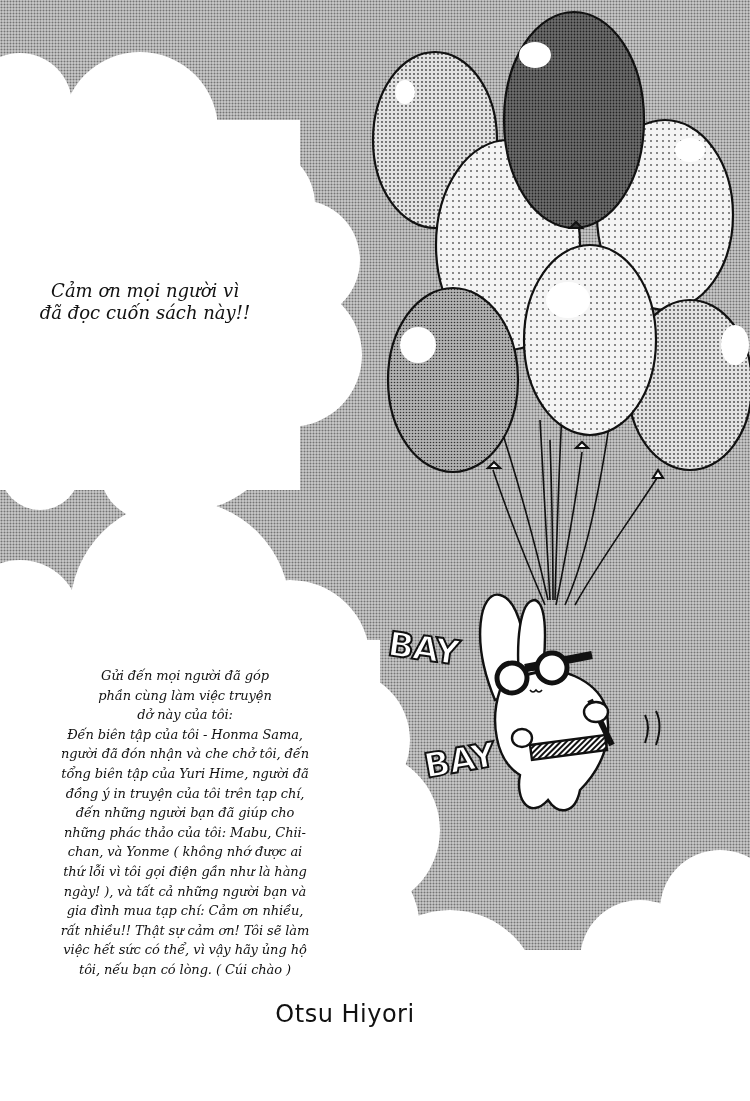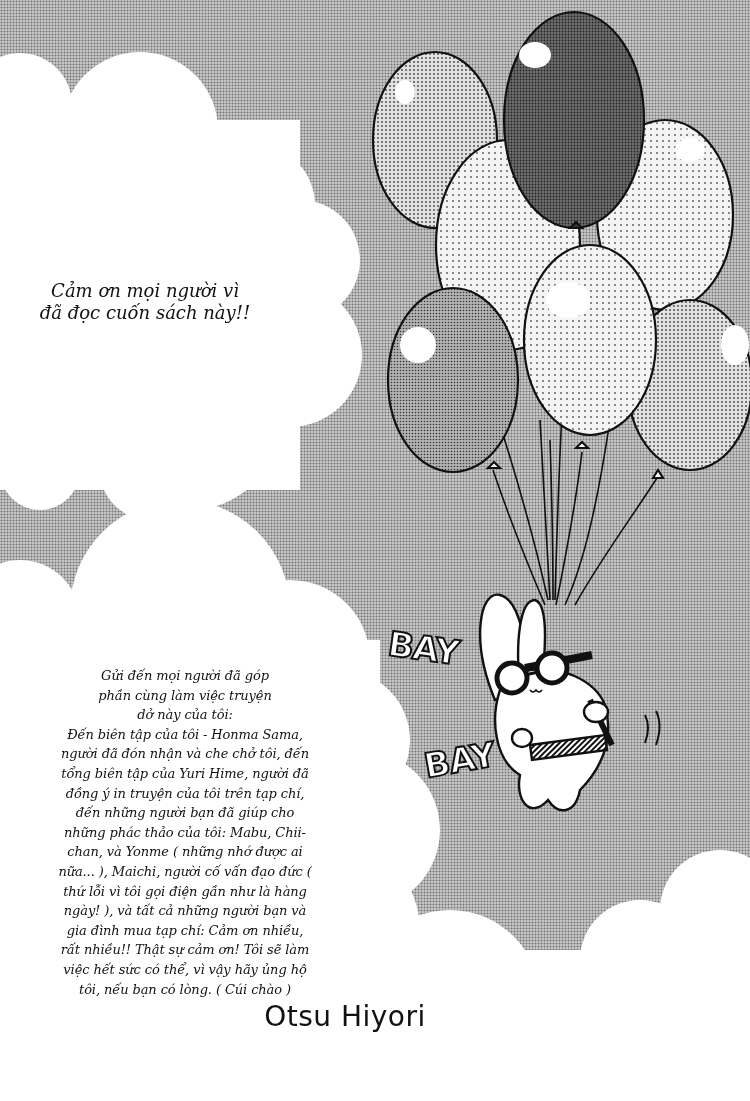--- a/index.html
+++ b/index.html
@@ -28,21 +28,21 @@
   .note {
     left:22px; top:666px; width:326px;
     font-size:13px; line-height:19.6px;
     letter-spacing:-0.1px;
   }
   .note span { display:block; white-space:nowrap; }
   .sig {
     left:240px; top:1000px; width:210px;
     font-family:"DejaVu Sans", sans-serif;
     font-style:normal;
-    font-size:28px; letter-spacing:0.5px;
+    font-size:24px; letter-spacing:0.5px;
   }
   .bay {
     position:absolute;
     font-family:"DejaVu Sans", sans-serif;
     font-weight:bold; font-size:34px;
     color:#fff;
     -webkit-text-stroke:2px #111;
     letter-spacing:-1px;
   }
   .bay1 { left:388px; top:628px; transform:rotate(8deg); }
@@ -178,22 +178,21 @@
   <div class="hand note">
     <span>Gửi đến mọi người đã góp</span>
     <span>phần cùng làm việc truyện</span>
     <span>dở này của tôi:</span>
     <span>Đến biên tập của tôi - Honma Sama,</span>
     <span>người đã đón nhận và che chở tôi, đến</span>
     <span>tổng biên tập của Yuri Hime, người đã</span>
     <span>đồng ý in truyện của tôi trên tạp chí,</span>
     <span>đến những người bạn đã giúp cho</span>
     <span>những phác thảo của tôi: Mabu, Chii-</span>
-    <span>chan, và Yonme ( những nhớ được ai</span>
-    <span>nữa... ), Maichi, người cố vấn đạo đức (</span>
+    <span>chan, và Yonme ( không nhớ được ai</span>
     <span>thứ lỗi vì tôi gọi điện gần như là hàng</span>
     <span>ngày! ), và tất cả những người bạn và</span>
     <span>gia đình mua tạp chí: Cảm ơn nhiều,</span>
     <span>rất nhiều!! Thật sự cảm ơn! Tôi sẽ làm</span>
     <span>việc hết sức có thể, vì vậy hãy ủng hộ</span>
     <span>tôi, nếu bạn có lòng. ( Cúi chào )</span>
   </div>
 
   <div class="hand sig">Otsu Hiyori</div>
 

